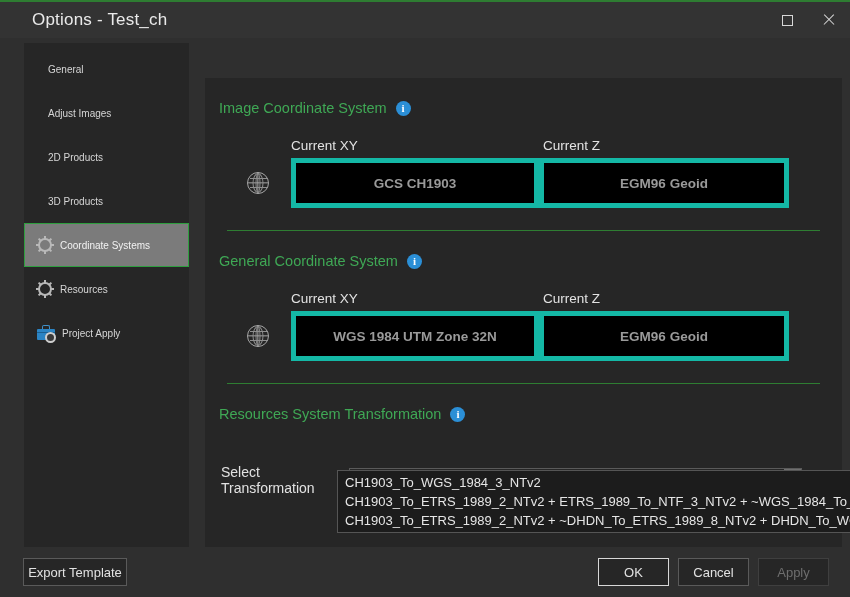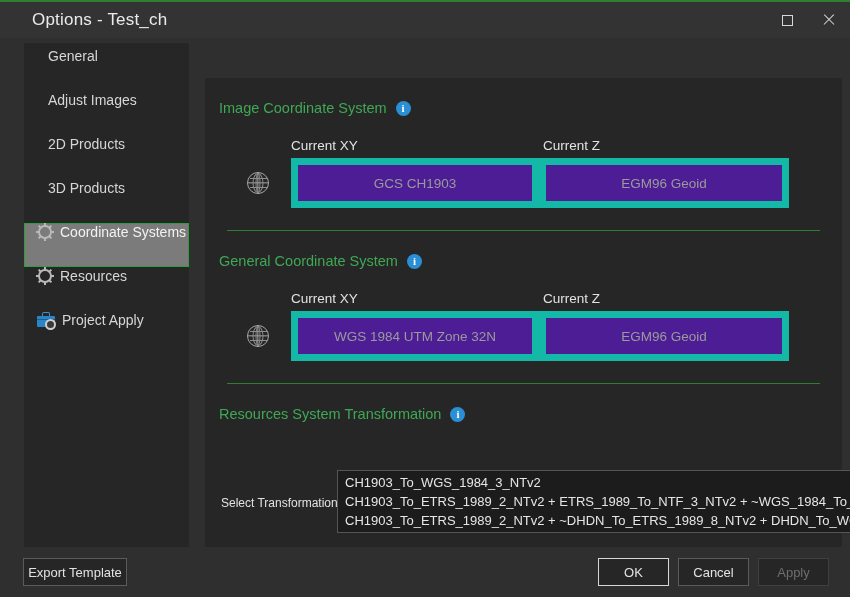--- a/index.html
+++ b/index.html
@@ -88,22 +88,23 @@
     position: absolute;
     left: 24px; top: 5px;
     width: 165px; height: 512px;
     background: #262626;
     box-sizing: border-box;
     padding-top: 4px;
   }
   .side-item {
     height: 44px;
     display: flex;
+    align-items: center;
     padding-left: 12px;
-    font-size: 14px;
+    font-size: 10px;
     color: #d6d6d6;
     box-sizing: border-box;
     cursor: pointer;
     border: 1px solid transparent;
     position: relative;
   }
   .side-item .label { padding-left: 0px; }
   .side-item.has-icon .label { padding-left: 7px; }
   .side-item.plain .label { padding-left: 11px; }
   .side-item.selected {
@@ -290,50 +291,50 @@
     width: 11px; height: 20px;
     border-radius: 50%;
     border: 1.1px solid #8f8f8f;
     box-sizing: border-box;
     transform: translateX(-50%);
   }
   .globe .g-m2 { width: 5px; }
 
   .readonly-box {
     height: 50px;
-    border: 7px solid #14b8a6;
-    background: #4c1d95;
+    border: 5px solid #14b8a6;
+    background: #000000;
     display: flex;
     align-items: center;
     justify-content: center;
     font-size: 13.5px;
     color: #9a9a9a;
     box-sizing: border-box;
+    font-weight: bold;
   }
   .col.xy .readonly-box { width: 248px; }
   .col.z  .readonly-box { width: 250px; margin-left: 0; }
 
   .divider {
     height: 1px;
     background: #2e7d32;
     margin: 22px 10px 0 10px;
   }
 
   
   .transform-row {
     display: flex;
     align-items: center;
     margin-top: 42px;
     padding-left: 4px;
   }
   .tr-label {
-    font-size: 12px;
+    font-size: 14px;
     color: #e2e2e2;
     width: 130px;
-    margin-top: 32px;
   }
   .combo {
     position: relative;
     width: 460px;
     height: 25px;
     background: #262626;
     border: 1px solid #5a5a5a;
     box-sizing: border-box;
     display: flex;
     align-items: center;

